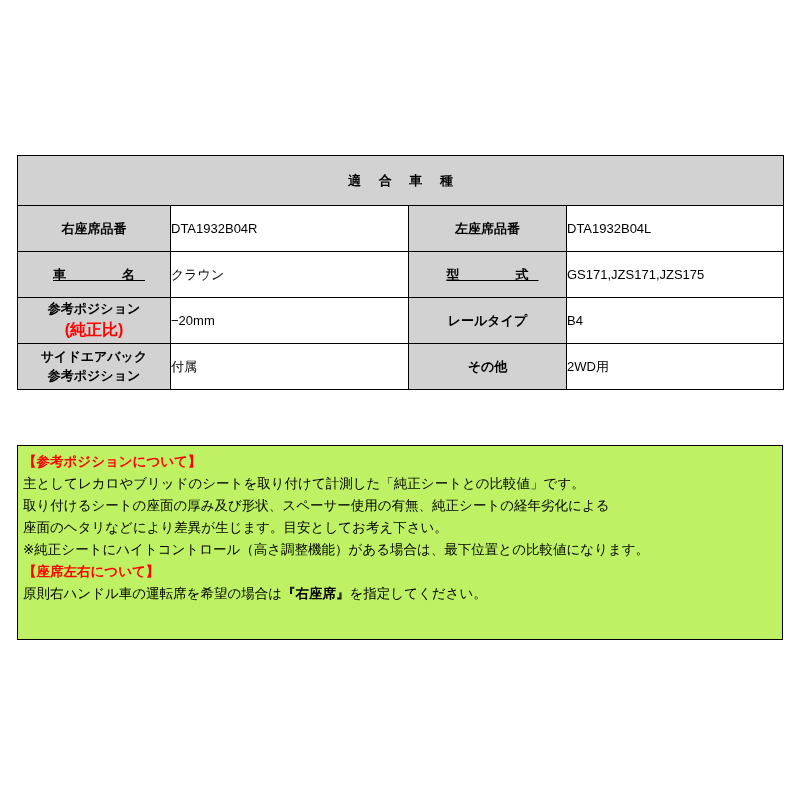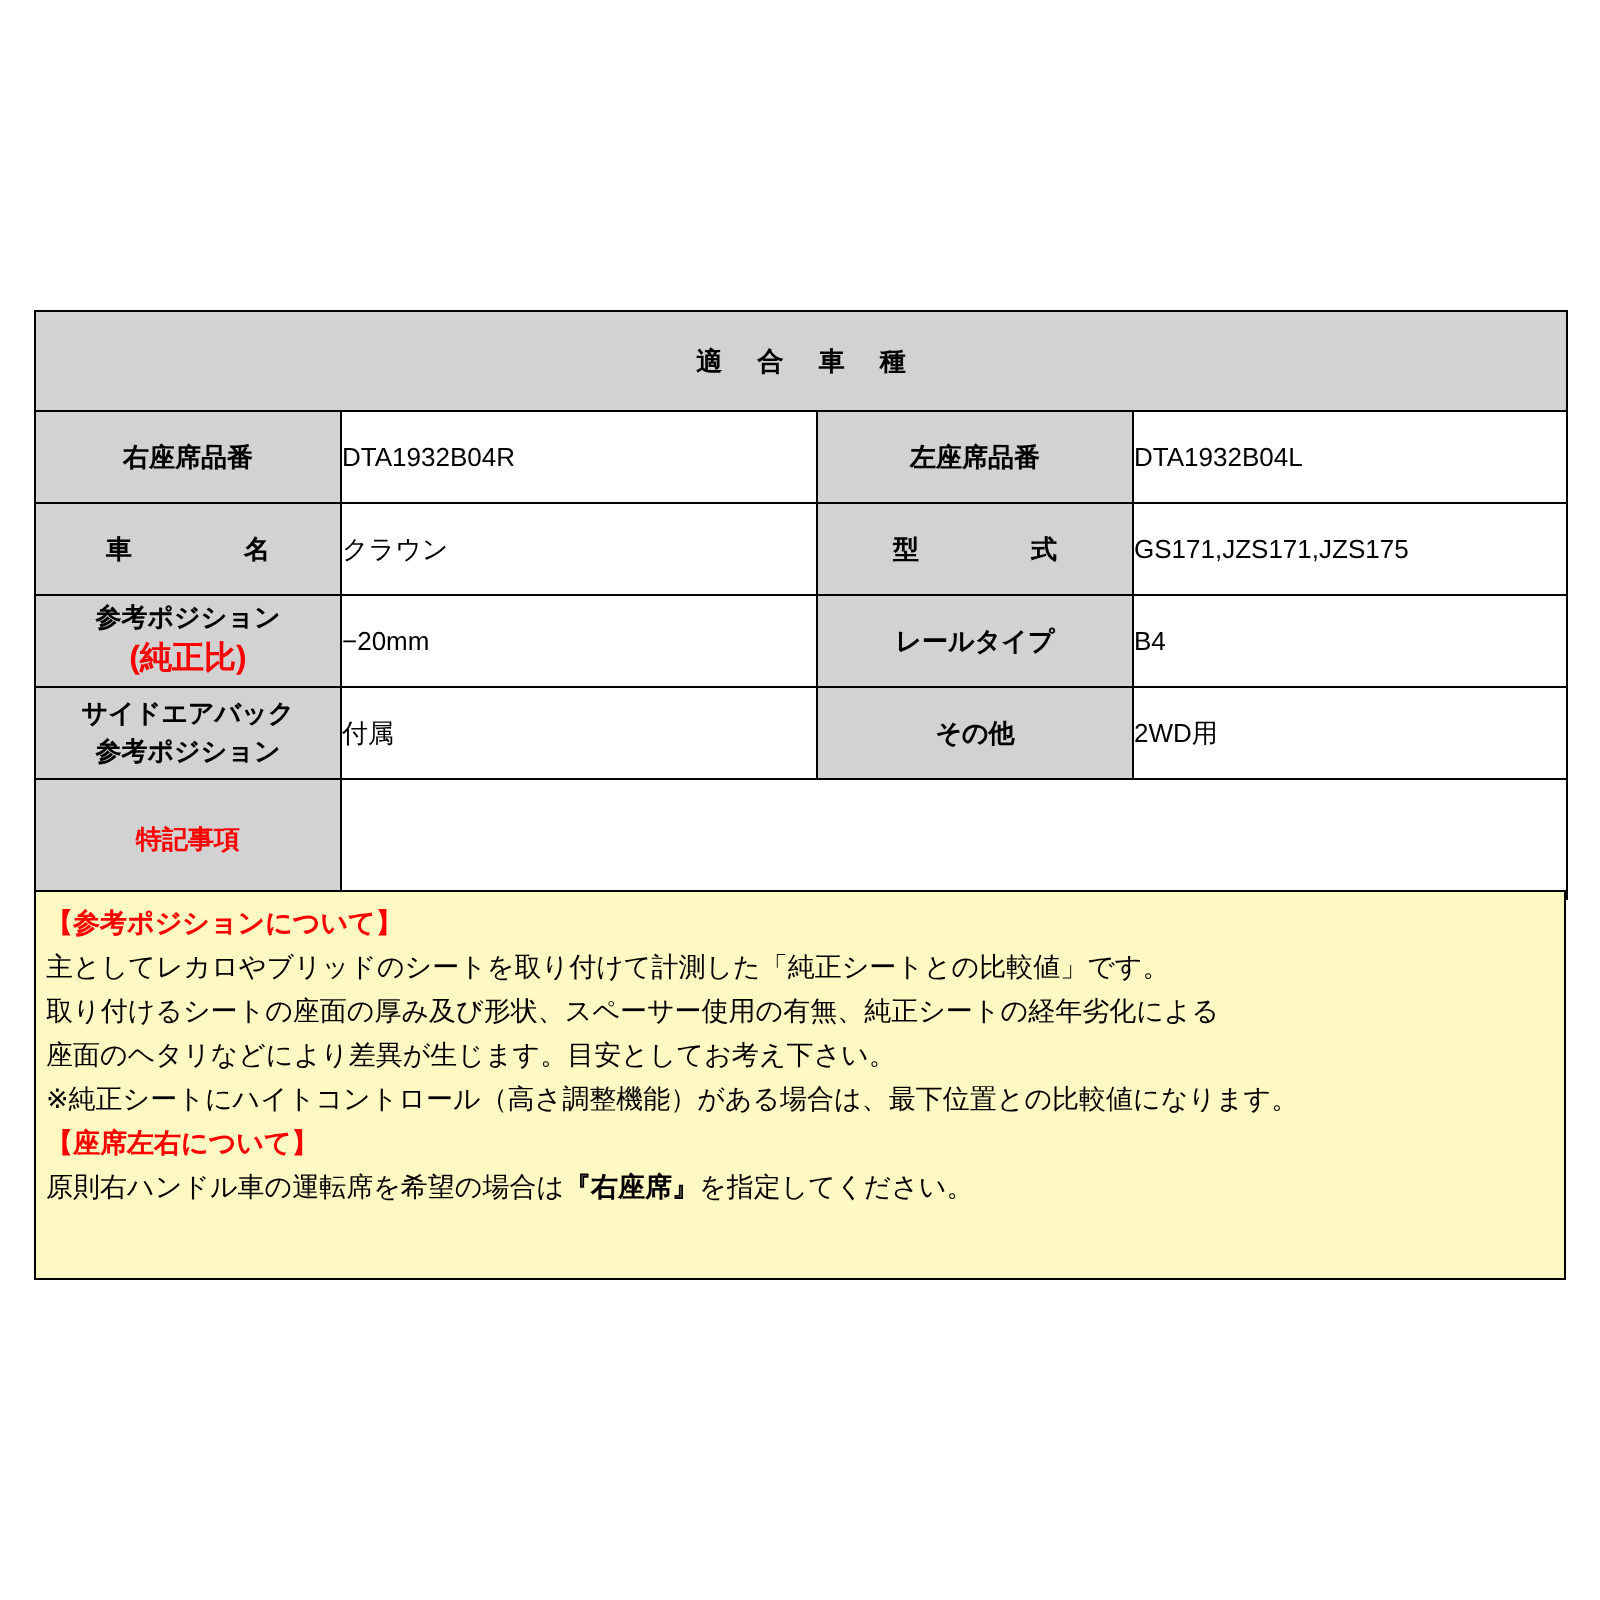--- a/index.html
+++ b/index.html
@@ -54,20 +54,21 @@
     text-align: center;
     font-weight: bold;
     font-size: 13.5px;
     height: 45px;
     line-height: 1.35;
   }
   .label-cell .spaced {
     letter-spacing: 10px;
     text-indent: 10px;
     display: inline-block;
+    text-decoration: underline;
   }
   .label-sub {
     display: block;
     color: #ff0000;
     font-size: 16px;
     font-weight: bold;
     margin-top: 1px;
   }
   .label-two-line {
     line-height: 1.45;
@@ -89,21 +90,21 @@
   }
 
   
   .notes-box {
     position: absolute;
     left: 17px;
     top: 445px;
     width: 766px;
     height: 195px;
     border: 1px solid #000000;
-    background: #fef9c3;
+    background: #bef264;
     box-sizing: border-box;
     padding: 5px 0 16px 5px;
   }
   .note-line {
     font-size: 13.5px;
     line-height: 22px;
     white-space: nowrap;
     color: #000000;
   }
   .note-line.heading {
@@ -158,24 +159,20 @@
       <tr>
         <td class="label-cell label-two-line">
           <span>サイドエアバック</span><br>
           <span>参考ポジション</span>
         </td>
         <td class="value-cell">付属</td>
         <td class="label-cell">その他</td>
         <td class="value-cell">2WD用</td>
       </tr>
 
-      <tr>
-        <td class="label-cell label-red">特記事項</td>
-        <td class="value-cell empty" colspan="3"></td>
-      </tr>
     </tbody>
   </table>
 
   <div class="notes-box">
     <div class="note-line heading">【参考ポジションについて】</div>
     <div class="note-line">主としてレカロやブリッドのシートを取り付けて計測した「純正シートとの比較値」です。</div>
     <div class="note-line">取り付けるシートの座面の厚み及び形状、スペーサー使用の有無、純正シートの経年劣化による</div>
     <div class="note-line">座面のヘタリなどにより差異が生じます。目安としてお考え下さい。</div>
     <div class="note-line">※純正シートにハイトコントロール（高さ調整機能）がある場合は、最下位置との比較値になります。</div>
     <div class="note-line heading">【座席左右について】</div>

